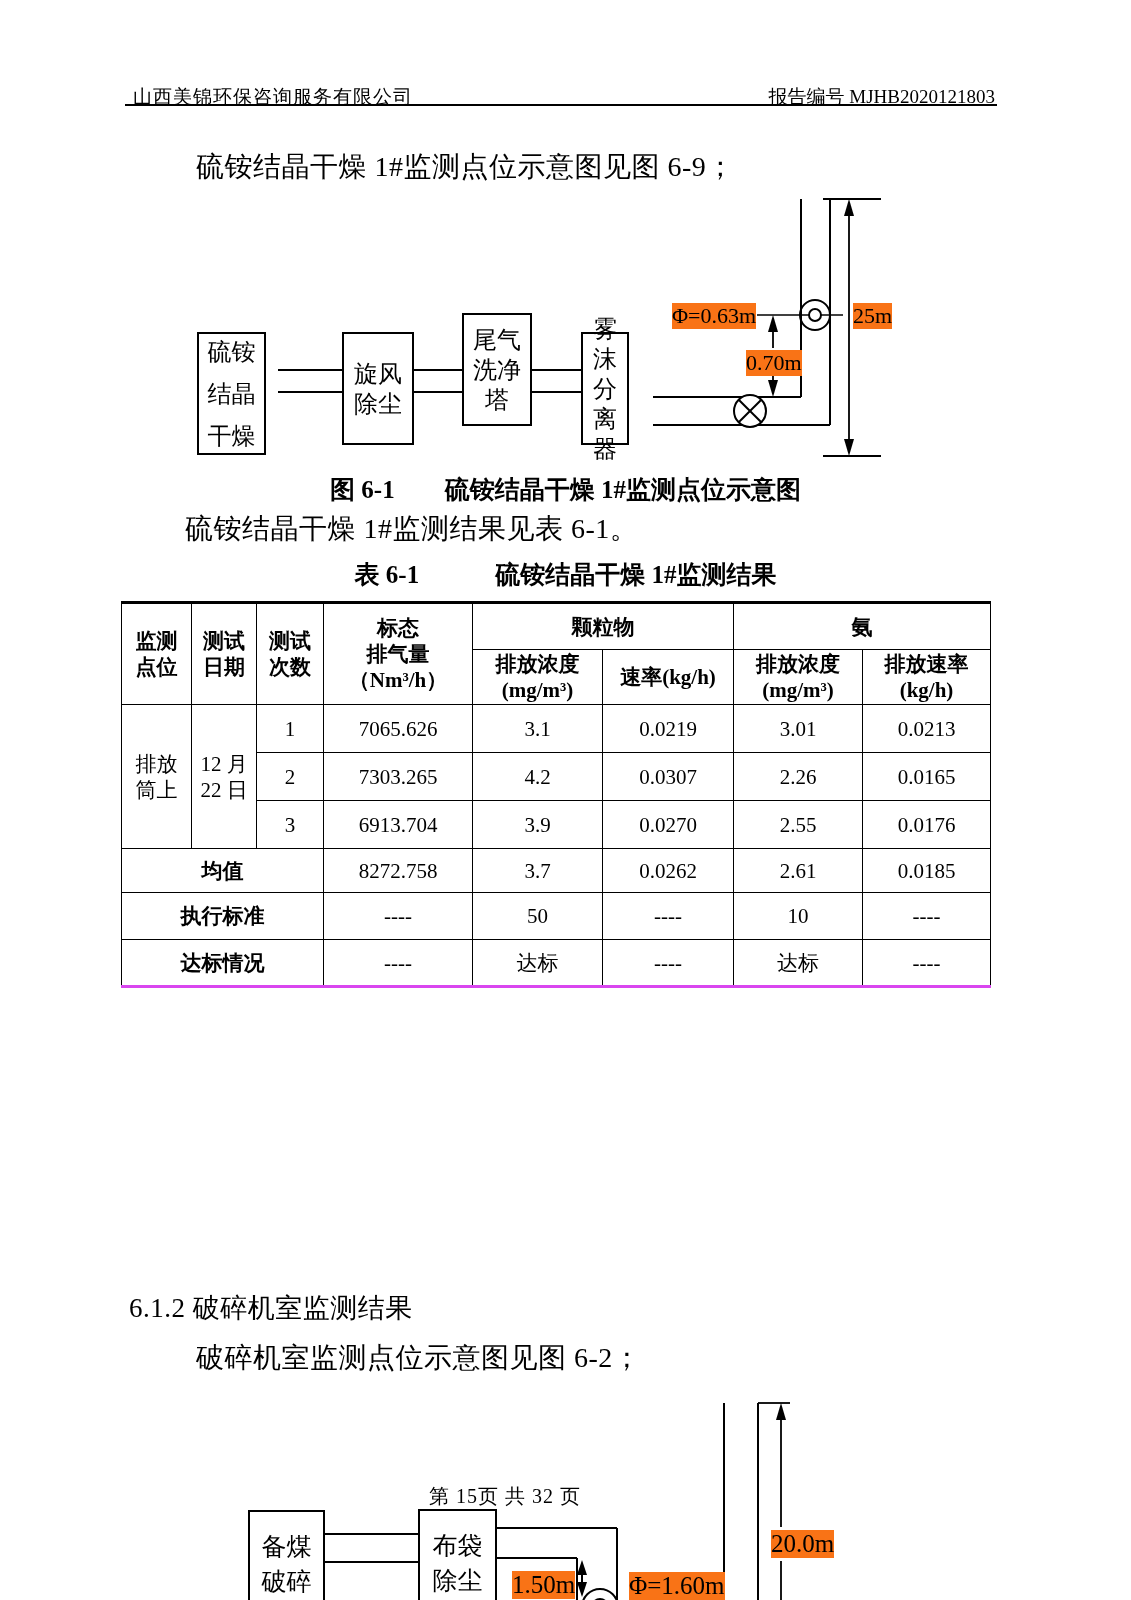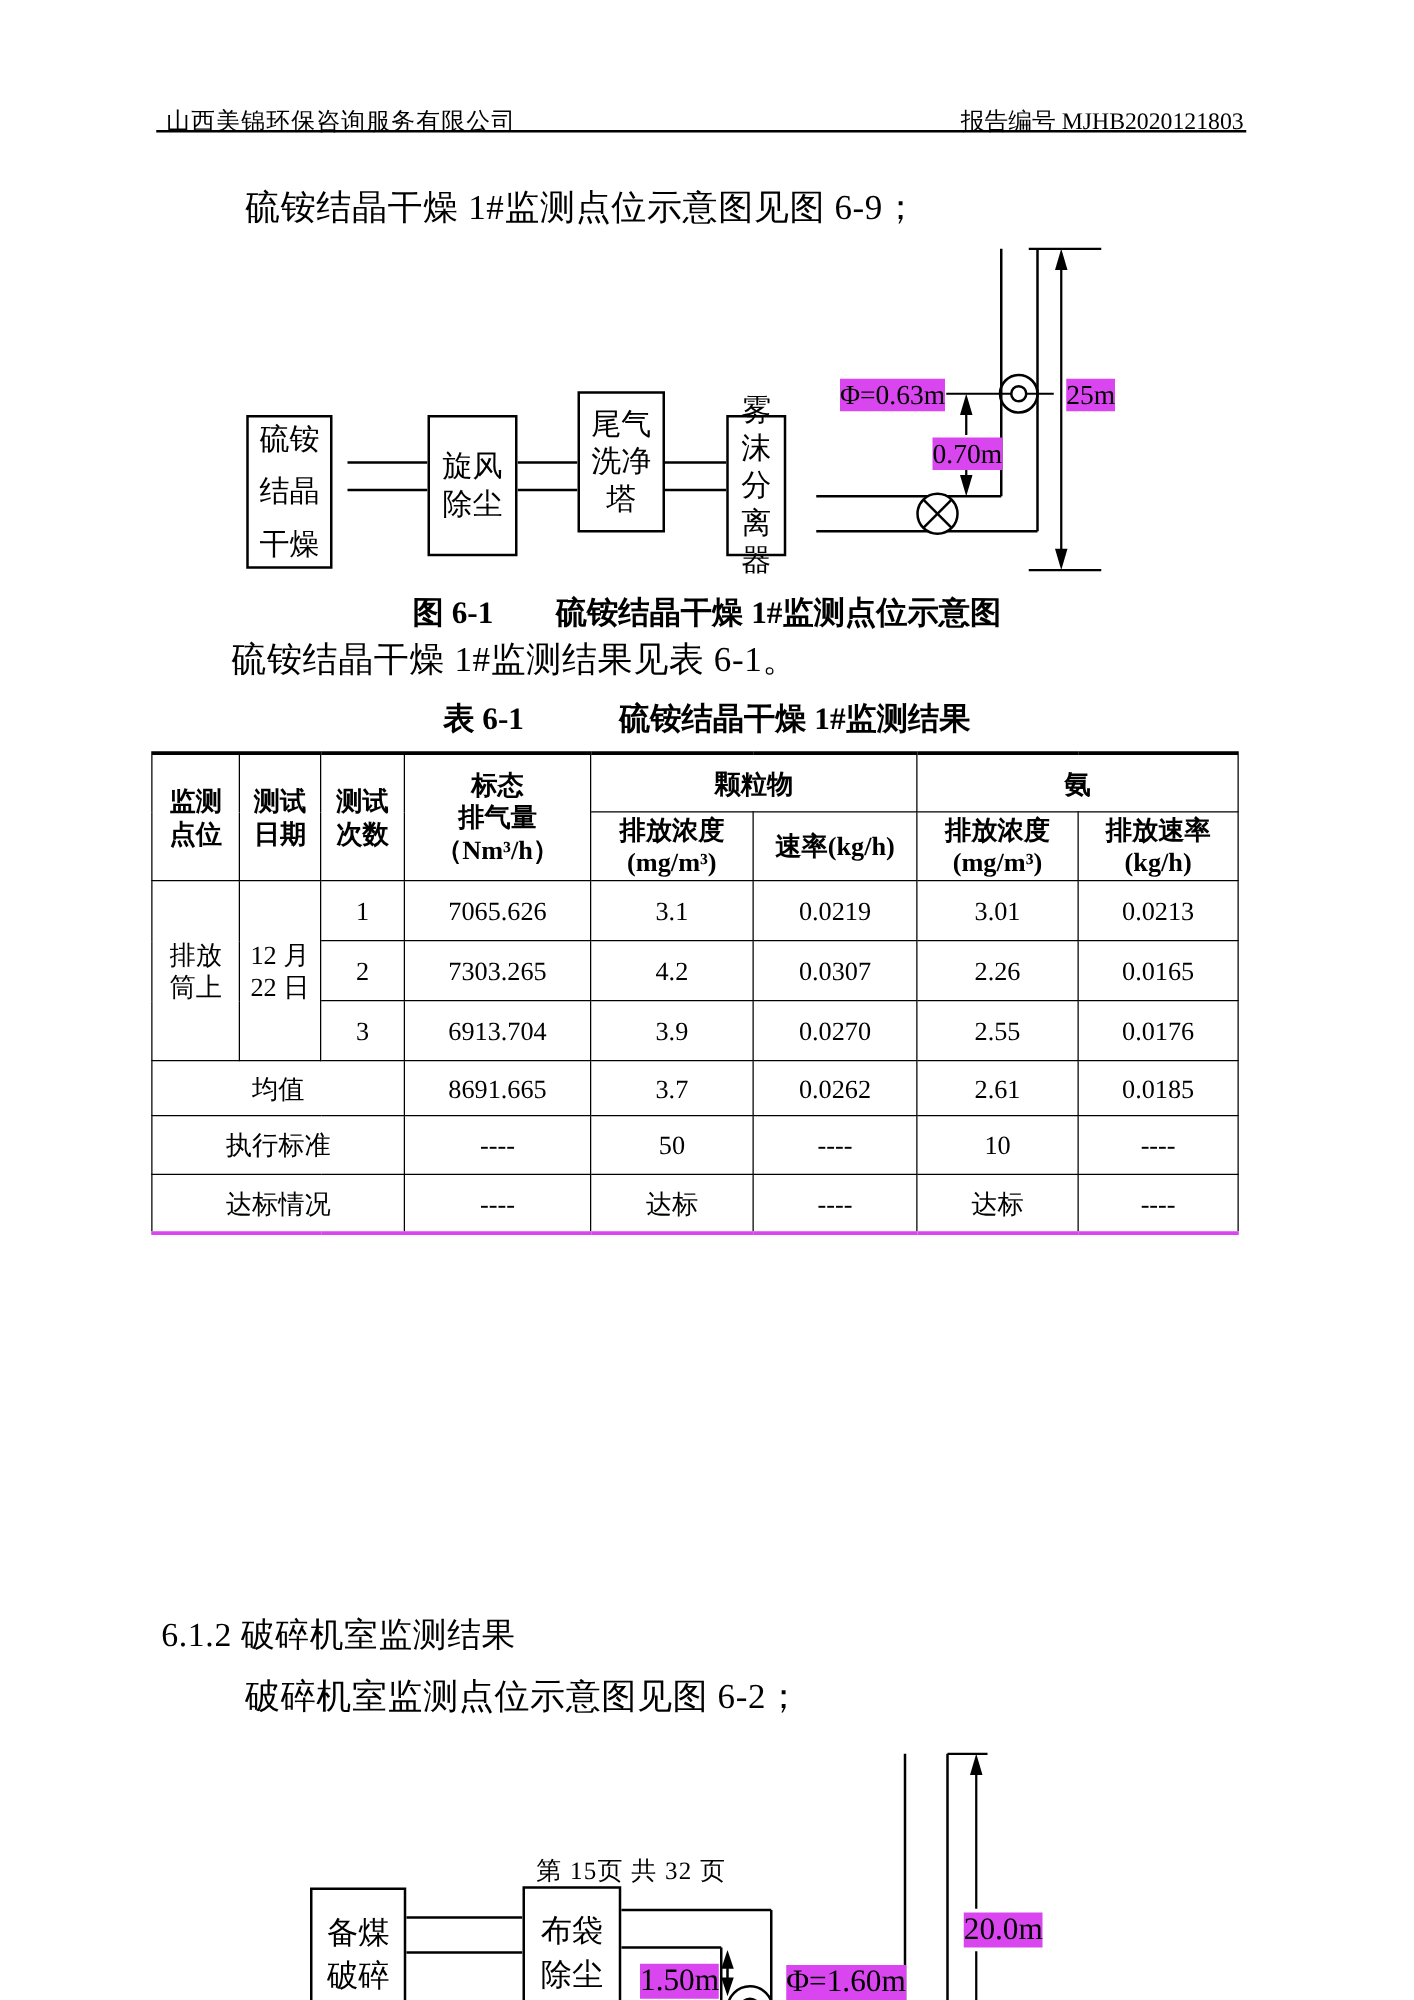--- a/index.html
+++ b/index.html
@@ -23,35 +23,35 @@
   .cap1 .gap { display:inline-block; width:50px; }
   .tbl-title { top:558px; }
   .tbl-title .gap { display:inline-block; width:76px; }
   .footer { left:0; width:1010px; top:1483px; text-align:center; font-size:20px; letter-spacing:1px; }
 
   
   .dbox { position:absolute; border:2px solid #000; background:#fff;
           display:flex; flex-direction:column; align-items:center; justify-content:center;
           font-size:24px; line-height:30px; text-align:center; z-index:2; }
   .dbox2 { justify-content:flex-start; padding-top:17px; font-size:25px; line-height:35px; }
-  .dim-label { position:absolute; font-size:22px; white-space:nowrap; z-index:3; background:#d946ef; }
+  .dim-label { position:absolute; font-size:22px; white-space:nowrap; z-index:3; background:#f97316; }
   .dim-label2 { font-size:25px; }
 
   svg.overlay { position:absolute; left:0; top:0; z-index:1; pointer-events:none; }
 
   
   .tbl-wrap { left:121px; top:601px; }
   table.data { border-collapse:collapse; table-layout:fixed; width:869px;
                font-size:21px; text-align:center; }
   table.data th, table.data td {
     border:1px solid #000; vertical-align:middle; white-space:pre-line;
     padding:0 2px; font-weight:normal; line-height:26px;
   }
   table.data th { font-weight:bold; }
-  table.data .rowlabel { font-weight:normal; }
+  table.data .rowlabel { font-weight:bold; }
   table.data tr.hr1 > * { border-top:3px solid #000; }
   table.data tr.last > * { border-bottom:3px solid #d946ef; }
 </style>
 </head>
 <body>
 
 <div class="page">
 
   <div class="abs hdr-left">山西美锦环保咨询服务有限公司</div>
   <div class="abs hdr-right">报告编号 MJHB2020121803</div>
@@ -223,21 +223,21 @@
         <tr style="height:48px">
           <td>3</td>
           <td>6913.704</td>
           <td>3.9</td>
           <td>0.0270</td>
           <td>2.55</td>
           <td>0.0176</td>
         </tr>
         <tr style="height:44px">
           <td colspan="3" class="rowlabel">均值</td>
-          <td>8691.665</td>
+          <td>8272.758</td>
           <td>3.7</td>
           <td>0.0262</td>
           <td>2.61</td>
           <td>0.0185</td>
         </tr>
         <tr style="height:47px">
           <td colspan="3" class="rowlabel">执行标准</td>
           <td>----</td>
           <td>50</td>
           <td>----</td>

